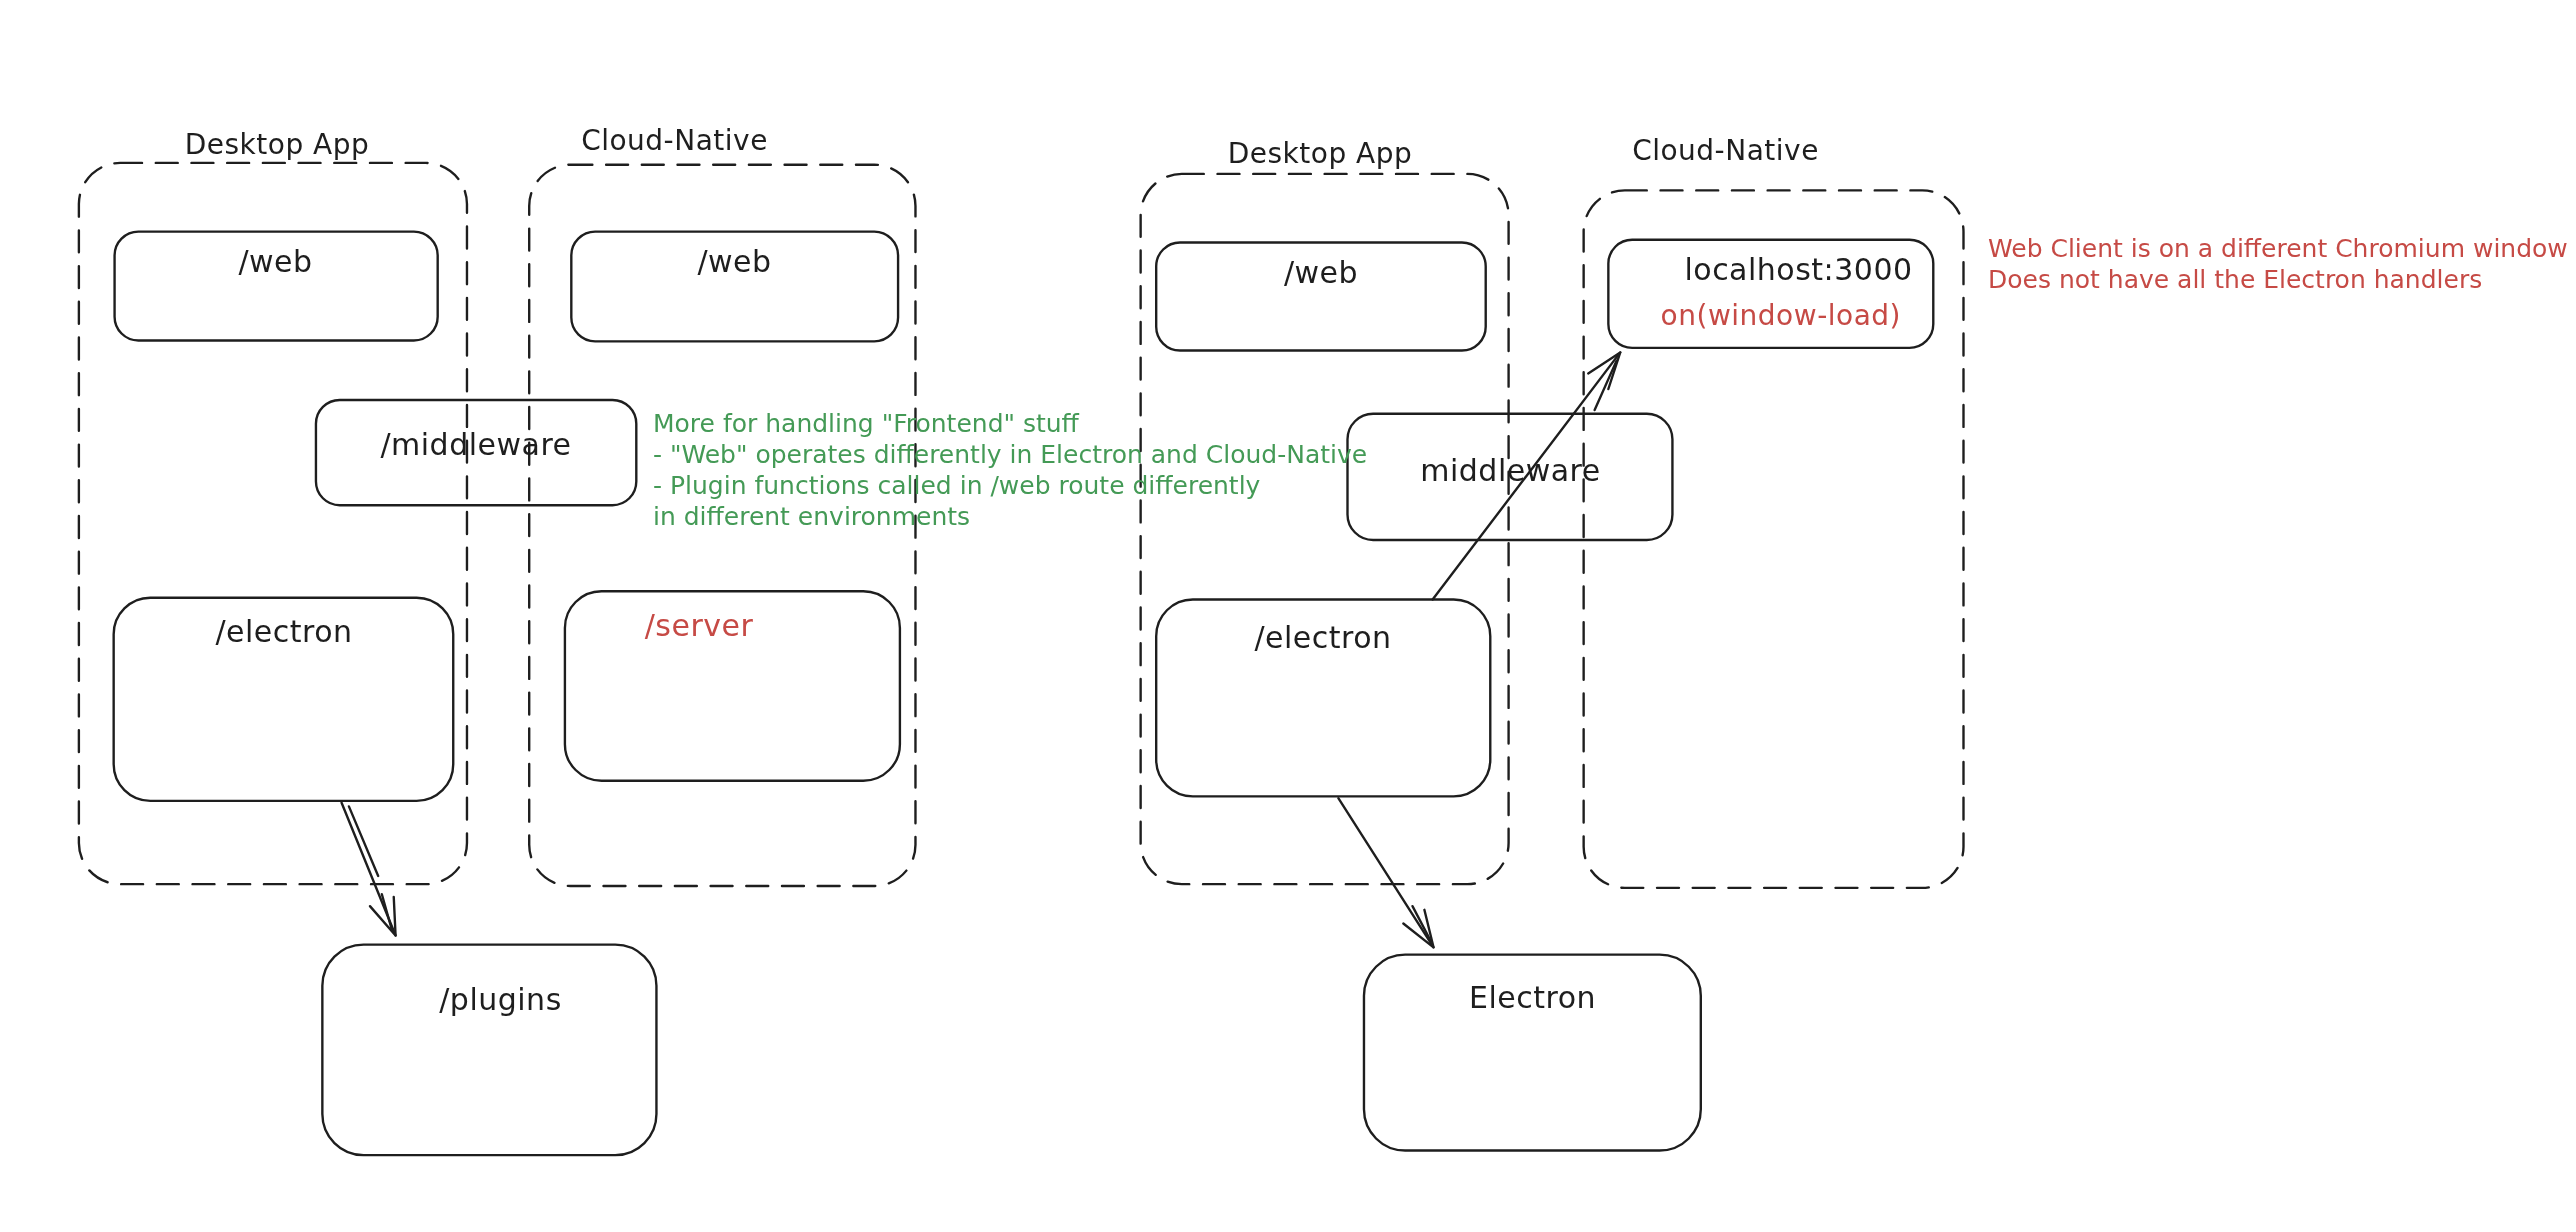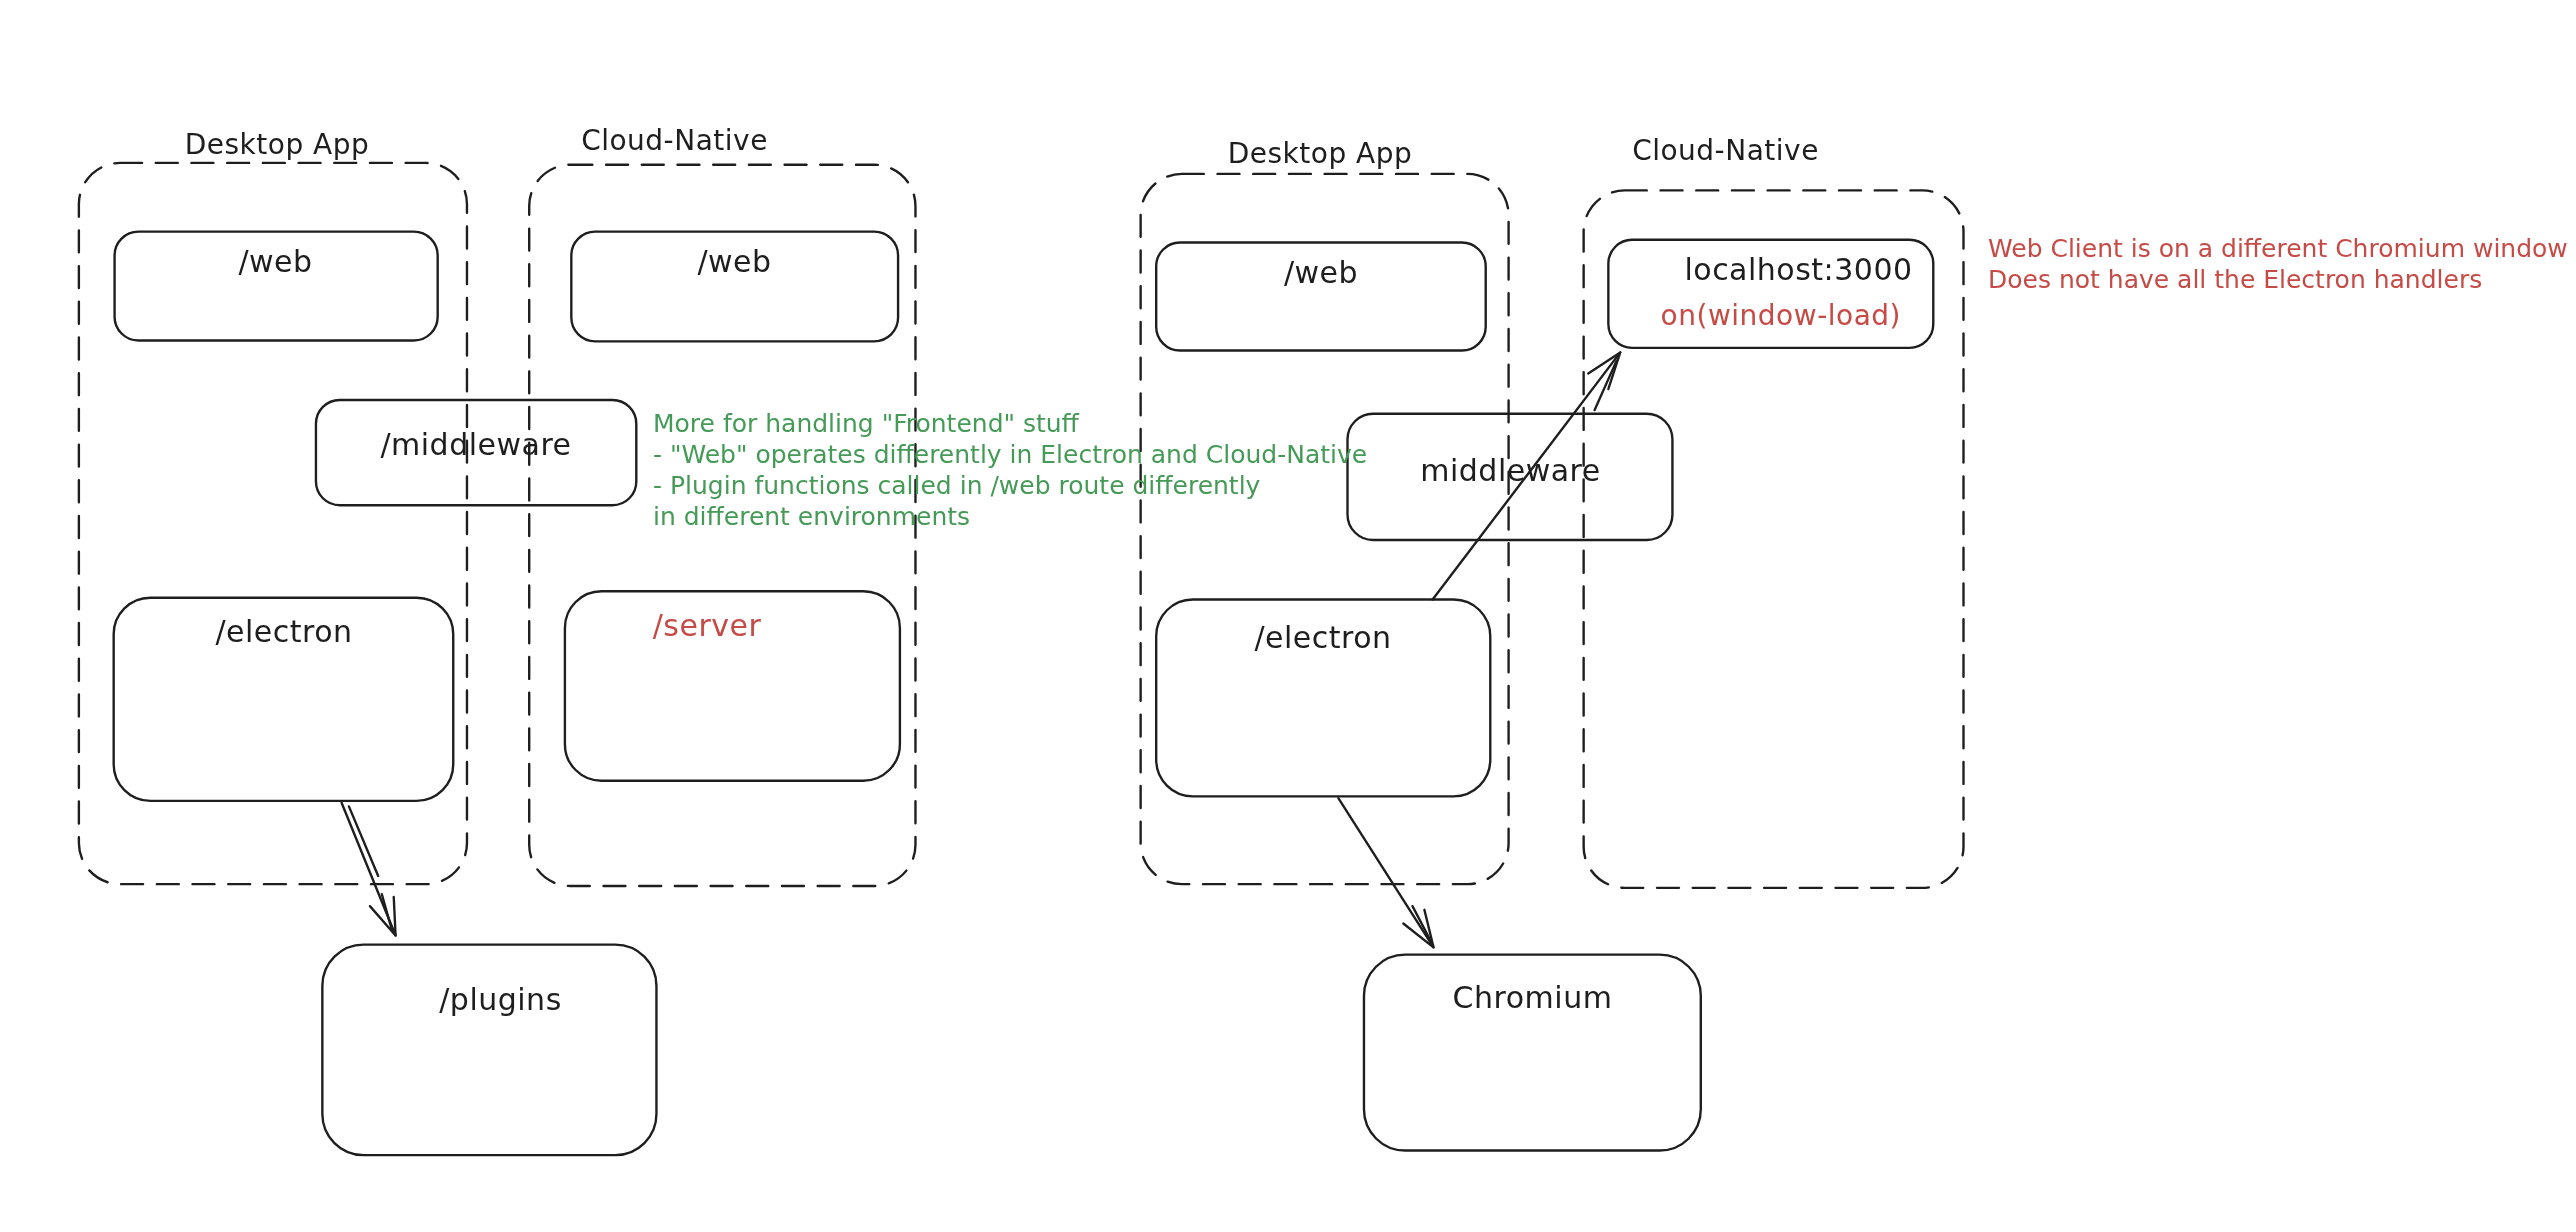--- a/index.html
+++ b/index.html
@@ -68,21 +68,21 @@
   <div class="lbl group-lbl" style="left:560px;top:124px;width:229px;">Cloud-Native</div>
 
   <div class="lbl" style="left:114px;top:245px;width:323px;">/web</div>
 
   <div class="lbl" style="left:571px;top:245px;width:327px;">/web</div>
 
   <div class="lbl" style="left:316px;top:428px;width:320px;">/middleware</div>
 
   <div class="lbl" style="left:114px;top:615px;width:340px;">/electron</div>
 
-  <div class="lbl red" style="left:565px;top:609px;width:268px;padding-left:8px;">/server</div>
+  <div class="lbl red" style="left:565px;top:609px;width:268px;">/server</div>
 
   <div class="lbl" style="left:322px;top:983px;width:357px;">/plugins</div>
 
   <div class="note green" style="left:653px;top:408px;">
     <div>More for handling "Frontend" stuff</div>
     <div>- "Web" operates differently in Electron and Cloud-Native</div>
     <div>- Plugin functions called in /web route differently</div>
     <div>in different environments</div>
   </div>
 
@@ -93,21 +93,21 @@
   <div class="lbl" style="left:1156px;top:256px;width:330px;">/web</div>
 
   <div class="lbl" style="left:1608px;top:253px;width:325px;padding-left:28px;">localhost:3000</div>
 
   <div class="lbl red sub-lbl" style="left:1608px;top:299px;width:293px;">on(window-load)</div>
 
   <div class="lbl" style="left:1348px;top:454px;width:325px;">middleware</div>
 
   <div class="lbl" style="left:1156px;top:621px;width:334px;">/electron</div>
 
-  <div class="lbl" style="left:1364px;top:981px;width:337px;">Chromium</div>
+  <div class="lbl" style="left:1364px;top:981px;width:337px;">Electron</div>
 
   <div class="note red" style="left:1988px;top:233px;">
     <div>Web Client is on a different Chromium window</div>
     <div>Does not have all the Electron handlers</div>
   </div>
 
 </div>
 
 
 </body></html>

